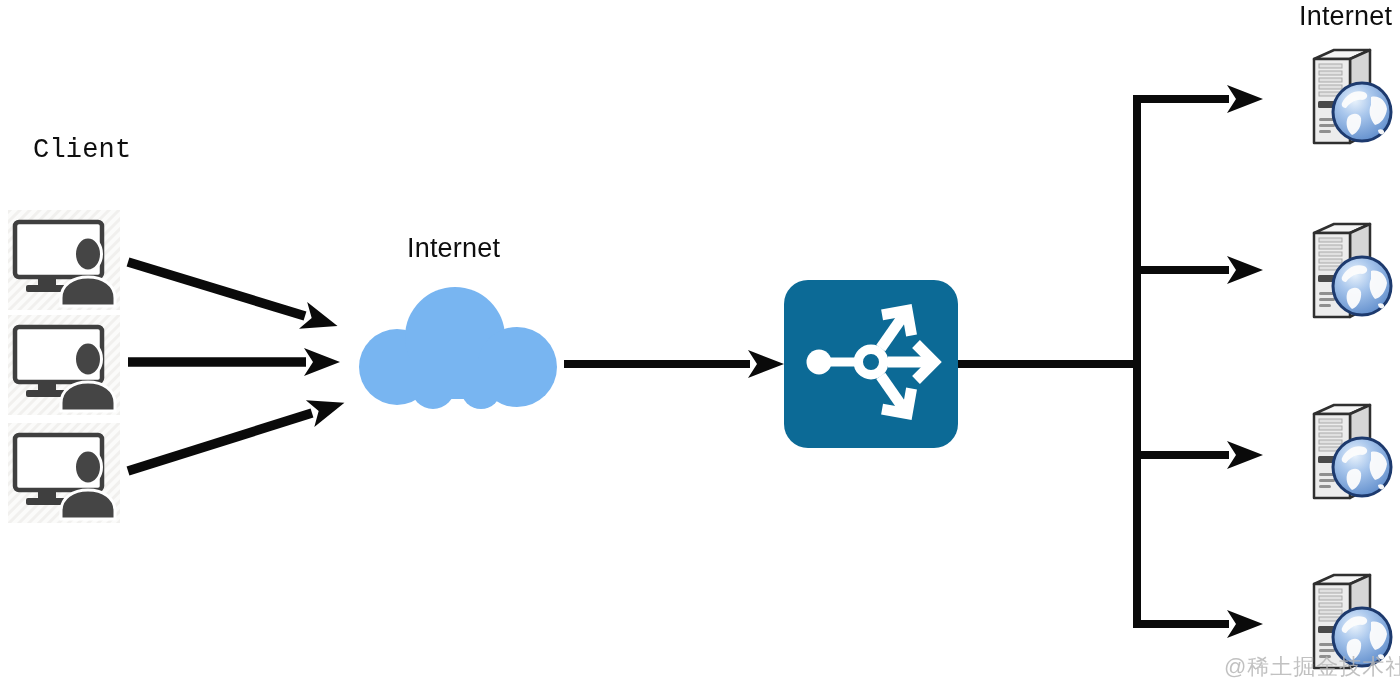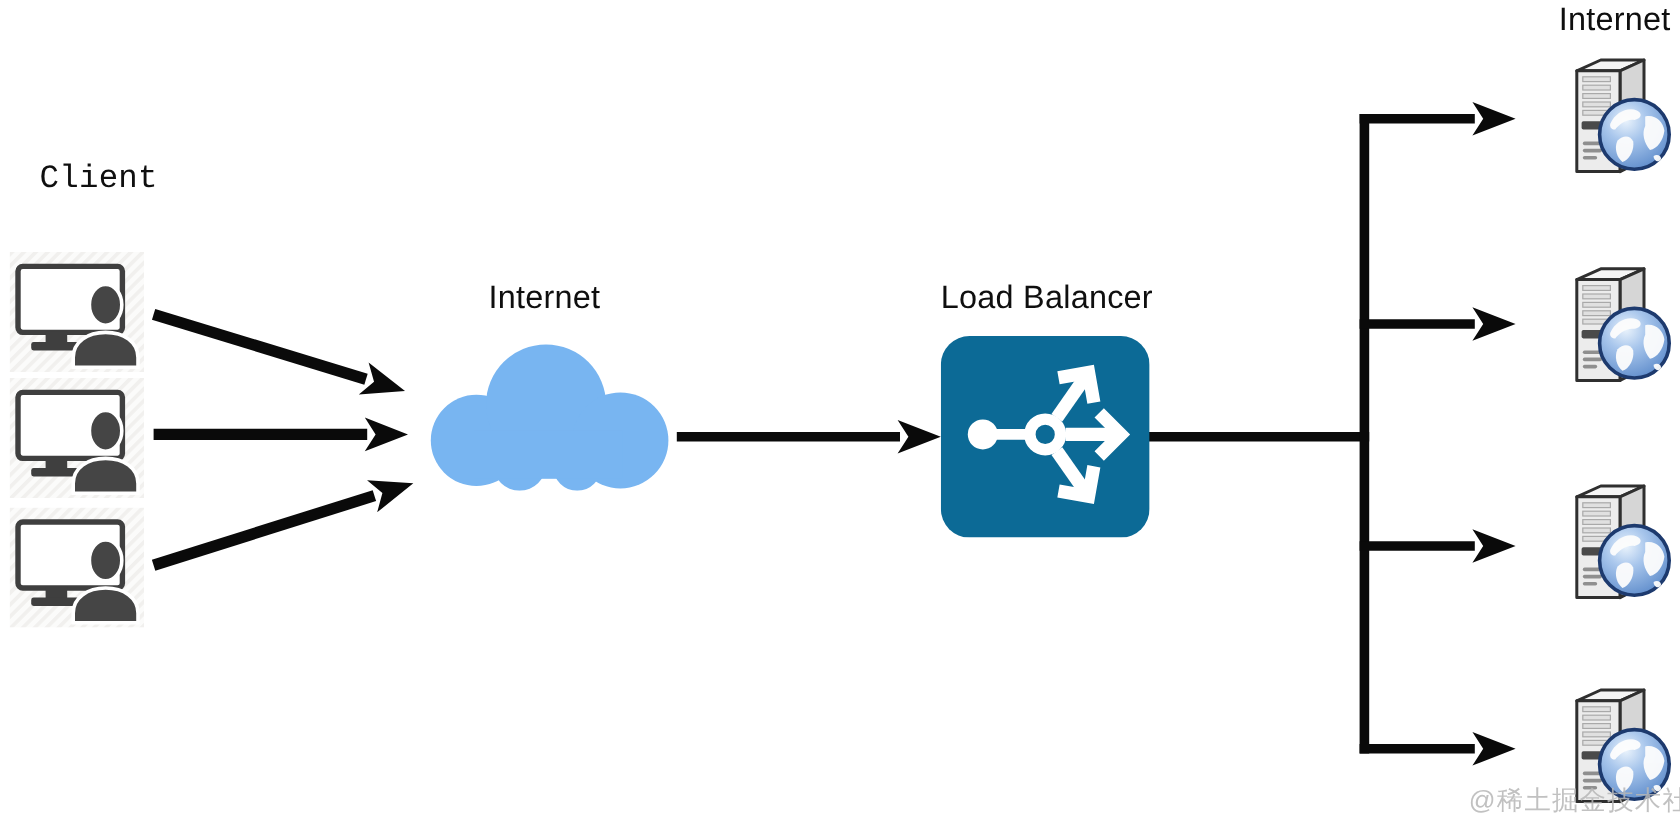--- a/index.html
+++ b/index.html
@@ -119,21 +119,20 @@
       <line x1="1137" y1="95" x2="1137" y2="628" stroke-width="8"></line>
       <line x1="1133" y1="99" x2="1229" y2="99" stroke-width="8" marker-end="url(#ah)"></line>
       <line x1="1133" y1="270" x2="1229" y2="270" stroke-width="8" marker-end="url(#ah)"></line>
       <line x1="1133" y1="455" x2="1229" y2="455" stroke-width="8" marker-end="url(#ah)"></line>
       <line x1="1133" y1="624" x2="1229" y2="624" stroke-width="8" marker-end="url(#ah)"></line>
     </g>
   </svg>
 
   <div class="lbl" style="left:33px;top:136px;font-family:Liberation Mono, monospace;">Client</div>
   <div class="lbl" style="left:407px;top:234px;">Internet</div>
-  <div class="lbl" style="left:784px;top:234px;">Load Balancer</div>
   <div class="lbl" style="left:1299px;top:2px;">Internet</div>
 
   <svg class="icon" style="left:8px;top:210px;" width="112" height="100">
       <use href="#sym-client"></use>
     </svg>
   <svg class="icon" style="left:8px;top:315px;" width="112" height="100">
       <use href="#sym-client"></use>
     </svg>
   <svg class="icon" style="left:8px;top:423px;" width="112" height="100">
       <use href="#sym-client"></use>

